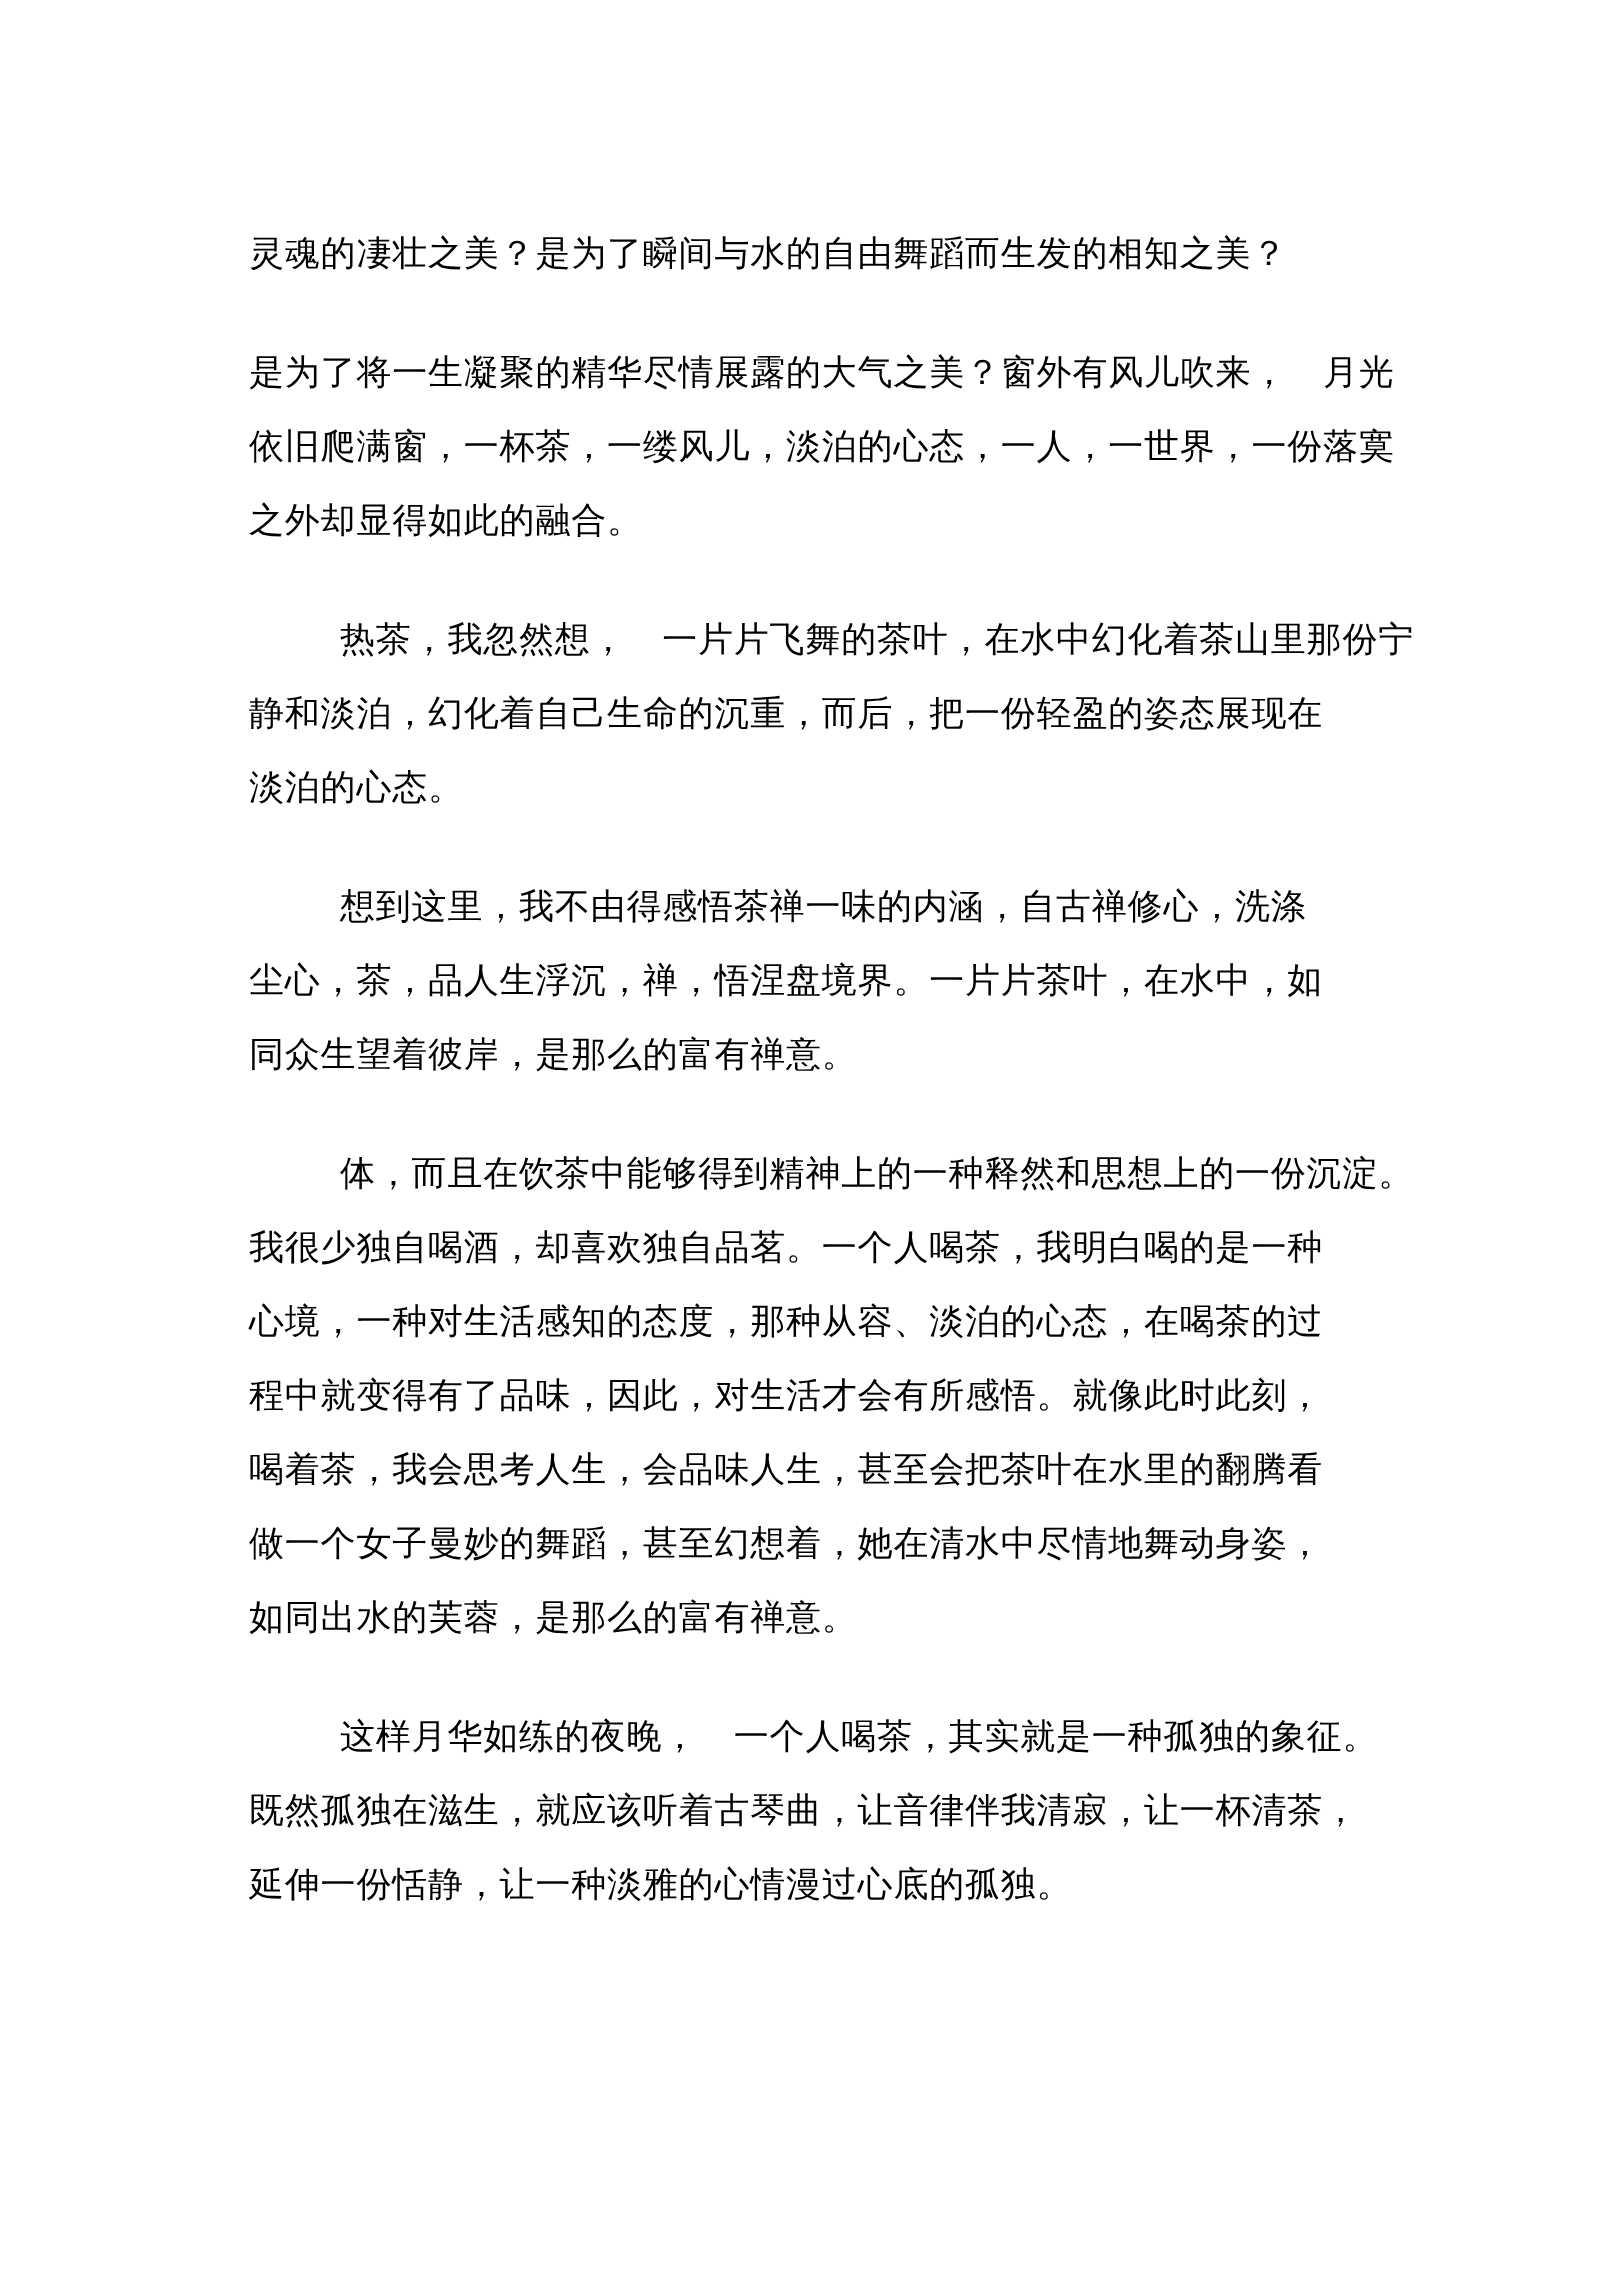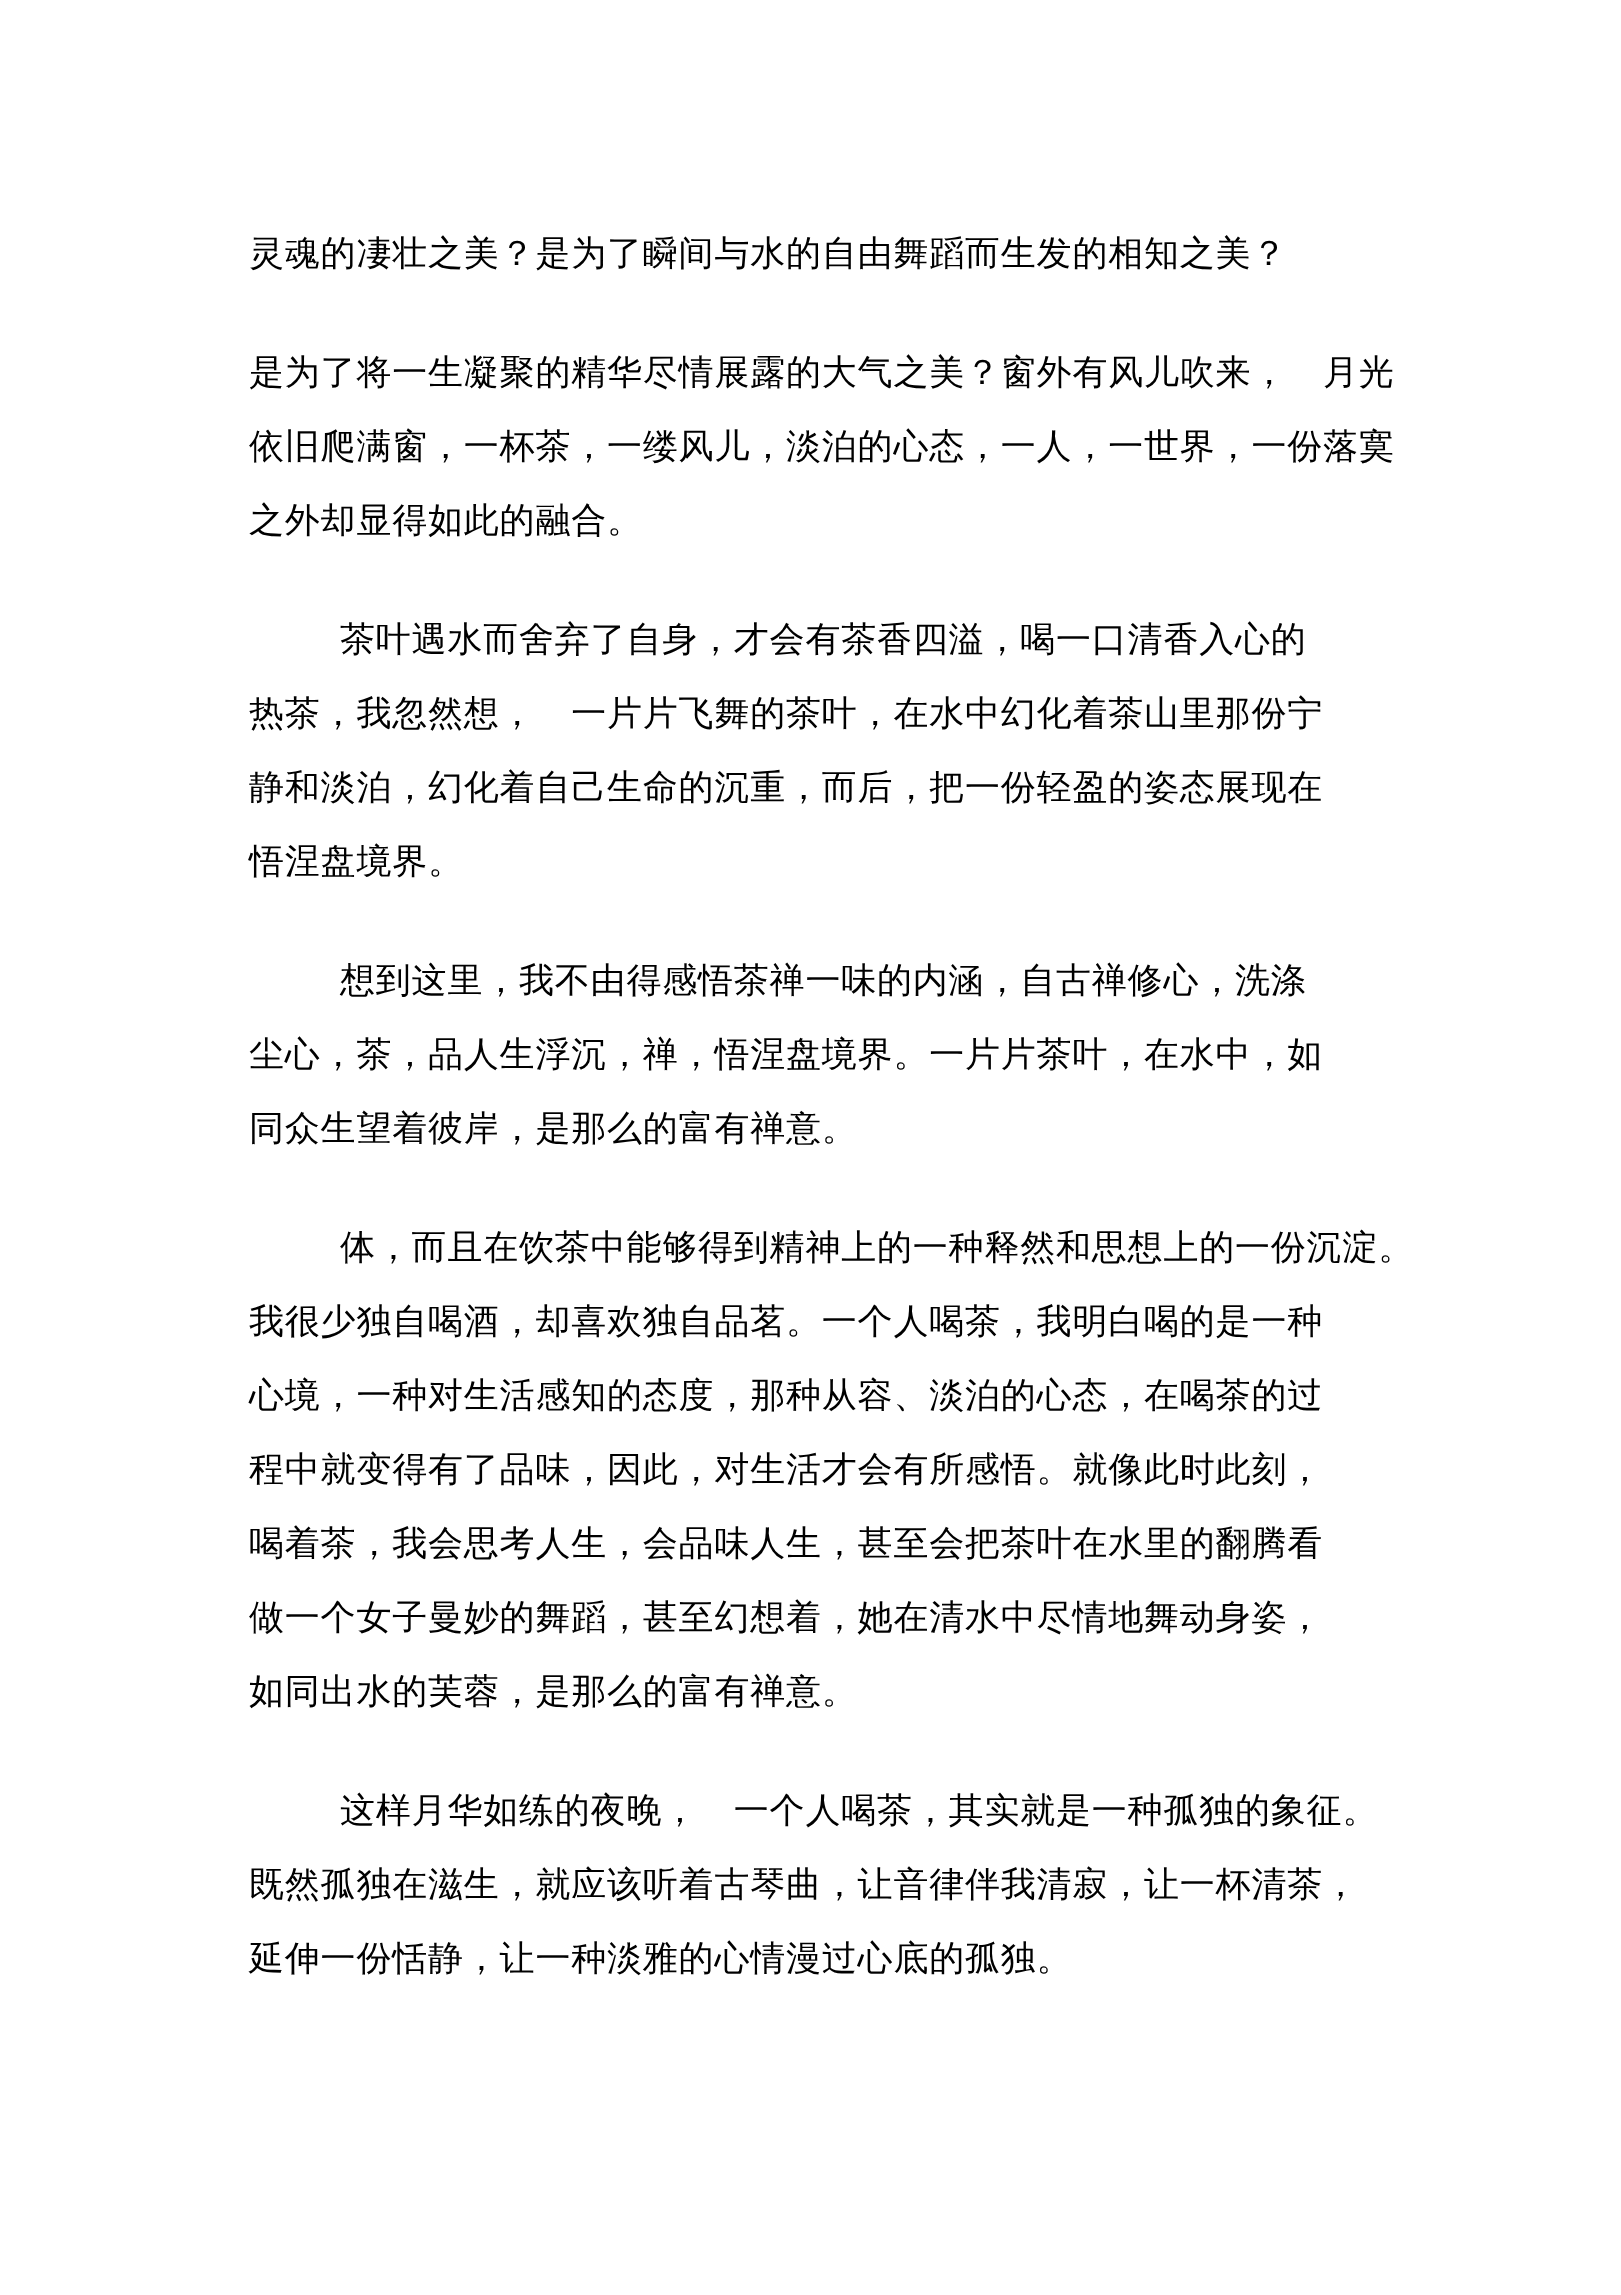--- a/index.html
+++ b/index.html
@@ -47,24 +47,23 @@
       <div class="line">灵魂的凄壮之美？是为了瞬间与水的自由舞蹈而生发的相知之美？</div>
     </div>
 
     <div class="para">
       <div class="line">是为了将一生凝聚的精华尽情展露的大气之美？窗外有风儿吹来，　月光</div>
       <div class="line">依旧爬满窗，一杯茶，一缕风儿，淡泊的心态，一人，一世界，一份落寞</div>
       <div class="line">之外却显得如此的融合。</div>
     </div>
 
     <div class="para indented">
-      <div class="line">茶叶遇水而舍弃了自身，才会有茶香四溢，喝一口清香入心的</div>
       <div class="line">热茶，我忽然想，　一片片飞舞的茶叶，在水中幻化着茶山里那份宁</div>
       <div class="line">静和淡泊，幻化着自己生命的沉重，而后，把一份轻盈的姿态展现在</div>
-      <div class="line">悟涅盘境界。</div>
+      <div class="line">淡泊的心态。</div>
     </div>
 
     <div class="para indented">
       <div class="line">想到这里，我不由得感悟茶禅一味的内涵，自古禅修心，洗涤</div>
       <div class="line">尘心，茶，品人生浮沉，禅，悟涅盘境界。一片片茶叶，在水中，如</div>
       <div class="line">同众生望着彼岸，是那么的富有禅意。</div>
     </div>
 
     <div class="para indented">
       <div class="line">体，而且在饮茶中能够得到精神上的一种释然和思想上的一份沉淀。</div>

